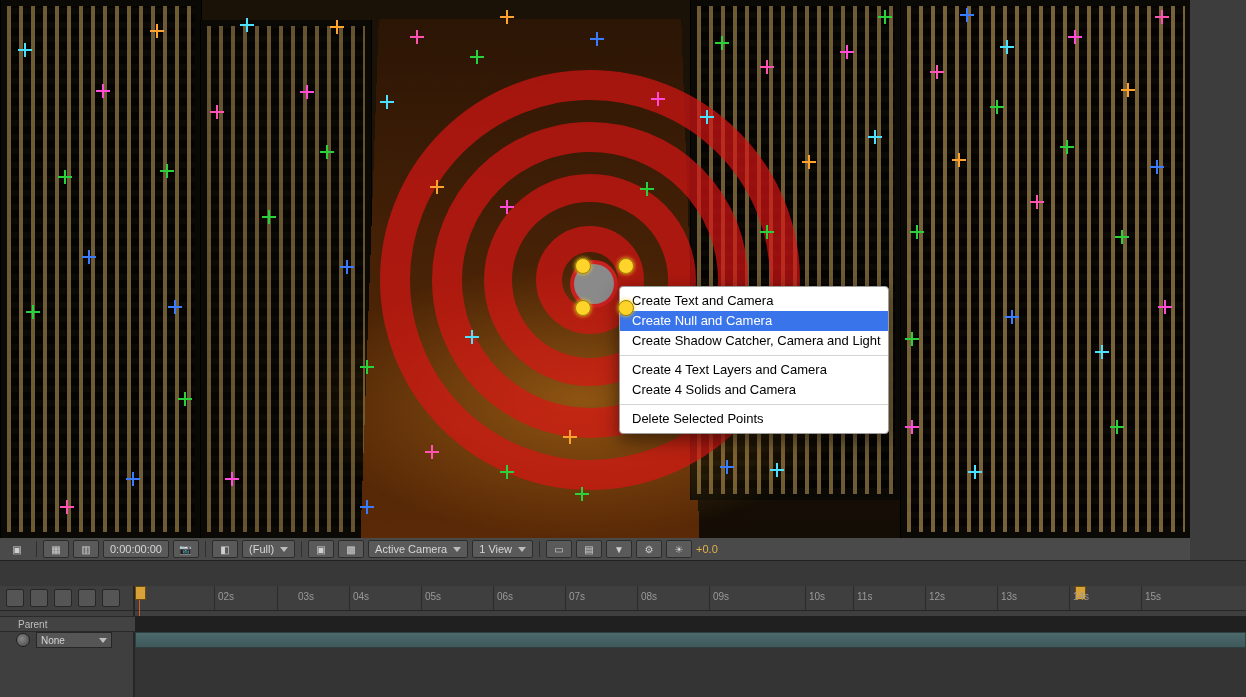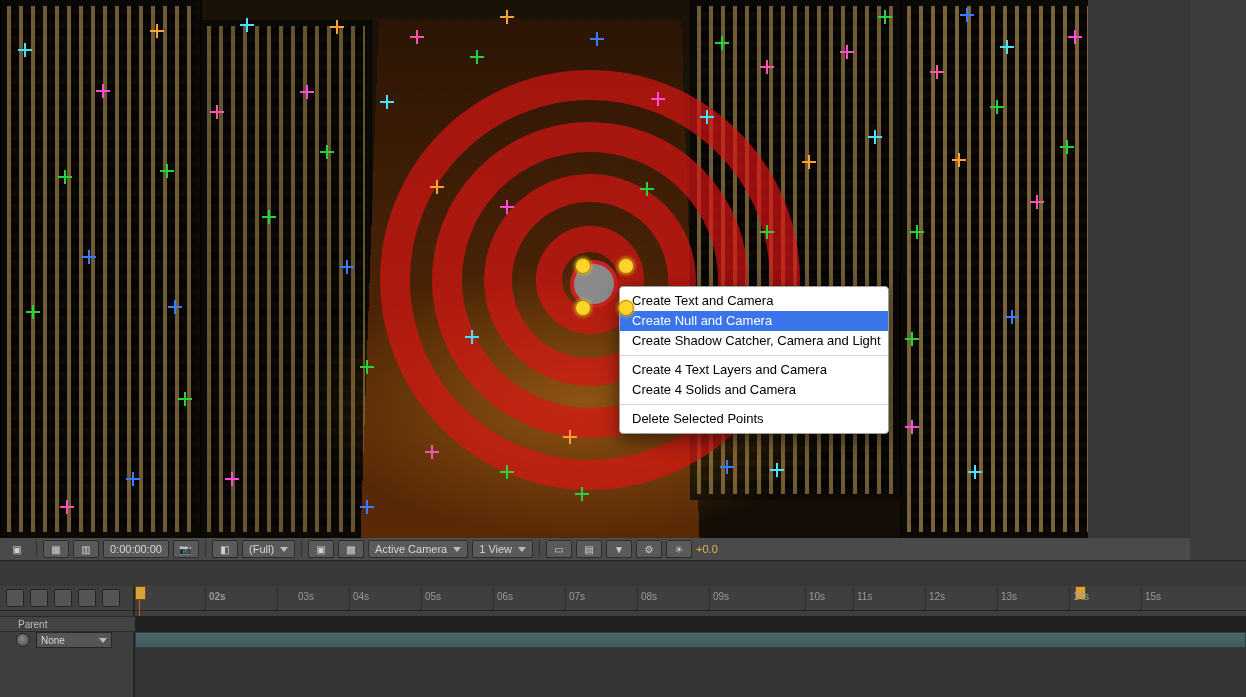--- a/index.html
+++ b/index.html
@@ -1,16 +1,16 @@
 <!DOCTYPE html>
 <html><head>
 <meta charset="utf-8">
 <style>
   html,body{margin:0;padding:0;width:1246px;height:697px;background:#383838;font-family:"Lucida Grande","Segoe UI",Arial,sans-serif;font-size:11px;color:#bdbdbd;overflow:hidden}
-  .viewer{position:absolute;left:0;top:0;width:1088px;height:538px;background:#0c4a6e;overflow:hidden}
+  .viewer{position:absolute;left:0;top:0;width:1190px;height:538px;background:#0c4a6e;overflow:hidden}
   .right-gutter{position:absolute;left:1190px;top:0;width:56px;height:697px;background:#3d3d3d}
   
   .sky{position:absolute;inset:0;background:linear-gradient(180deg,#1a1207 0%,#1e1408 35%,#140d05 100%)}
   .building{position:absolute;background:#0b0905;border-left:1px solid #000;border-right:1px solid #000}
   .windows{position:absolute;inset:6px;background-image:
       repeating-linear-gradient(90deg,rgba(255,210,120,.75) 0 4px,transparent 4px 12px),
       repeating-linear-gradient(0deg,transparent 0 6px,rgba(0,0,0,.85) 6px 14px);
       opacity:.55}
   .street{position:absolute;left:370px;top:0;width:320px;height:538px;background:linear-gradient(180deg,#2b1505 0%,#4a2306 55%,#5b2a07 100%);transform:perspective(800px) rotateX(10deg)}
   .glow{position:absolute;left:300px;top:260px;width:560px;height:280px;background:radial-gradient(ellipse at center,rgba(255,170,40,.35),transparent 70%)}
@@ -217,21 +217,21 @@
     <div class="ticon"></div>
     <div class="ticon"></div>
     <div class="ticon"></div>
   </div>
   <div class="tl-split"></div>
   <div class="ruler" id="ruler">
     <div class="cti" id="cti" style="left: 4px;">
         <div class="head"></div>
       </div>
     <div class="workarea-end" id="wae" style="left: 940px;"></div>
-  <div class="tick" style="left: 70px; font-weight: bold;">02s</div>
+  <div class="tick" style="left: 79px;">02s</div>
       <div class="tick" style="left: 142px; padding-left: 20px;">03s</div>
       <div class="tick" style="left: 214px;">04s</div>
       <div class="tick" style="left: 286px;">05s</div>
       <div class="tick" style="left: 358px;">06s</div>
       <div class="tick" style="left: 430px;">07s</div>
       <div class="tick" style="left: 502px;">08s</div>
       <div class="tick" style="left: 574px;">09s</div>
       <div class="tick" style="left: 670px;">10s</div>
       <div class="tick" style="left: 718px;">11s</div>
       <div class="tick" style="left: 790px;">12s</div>

